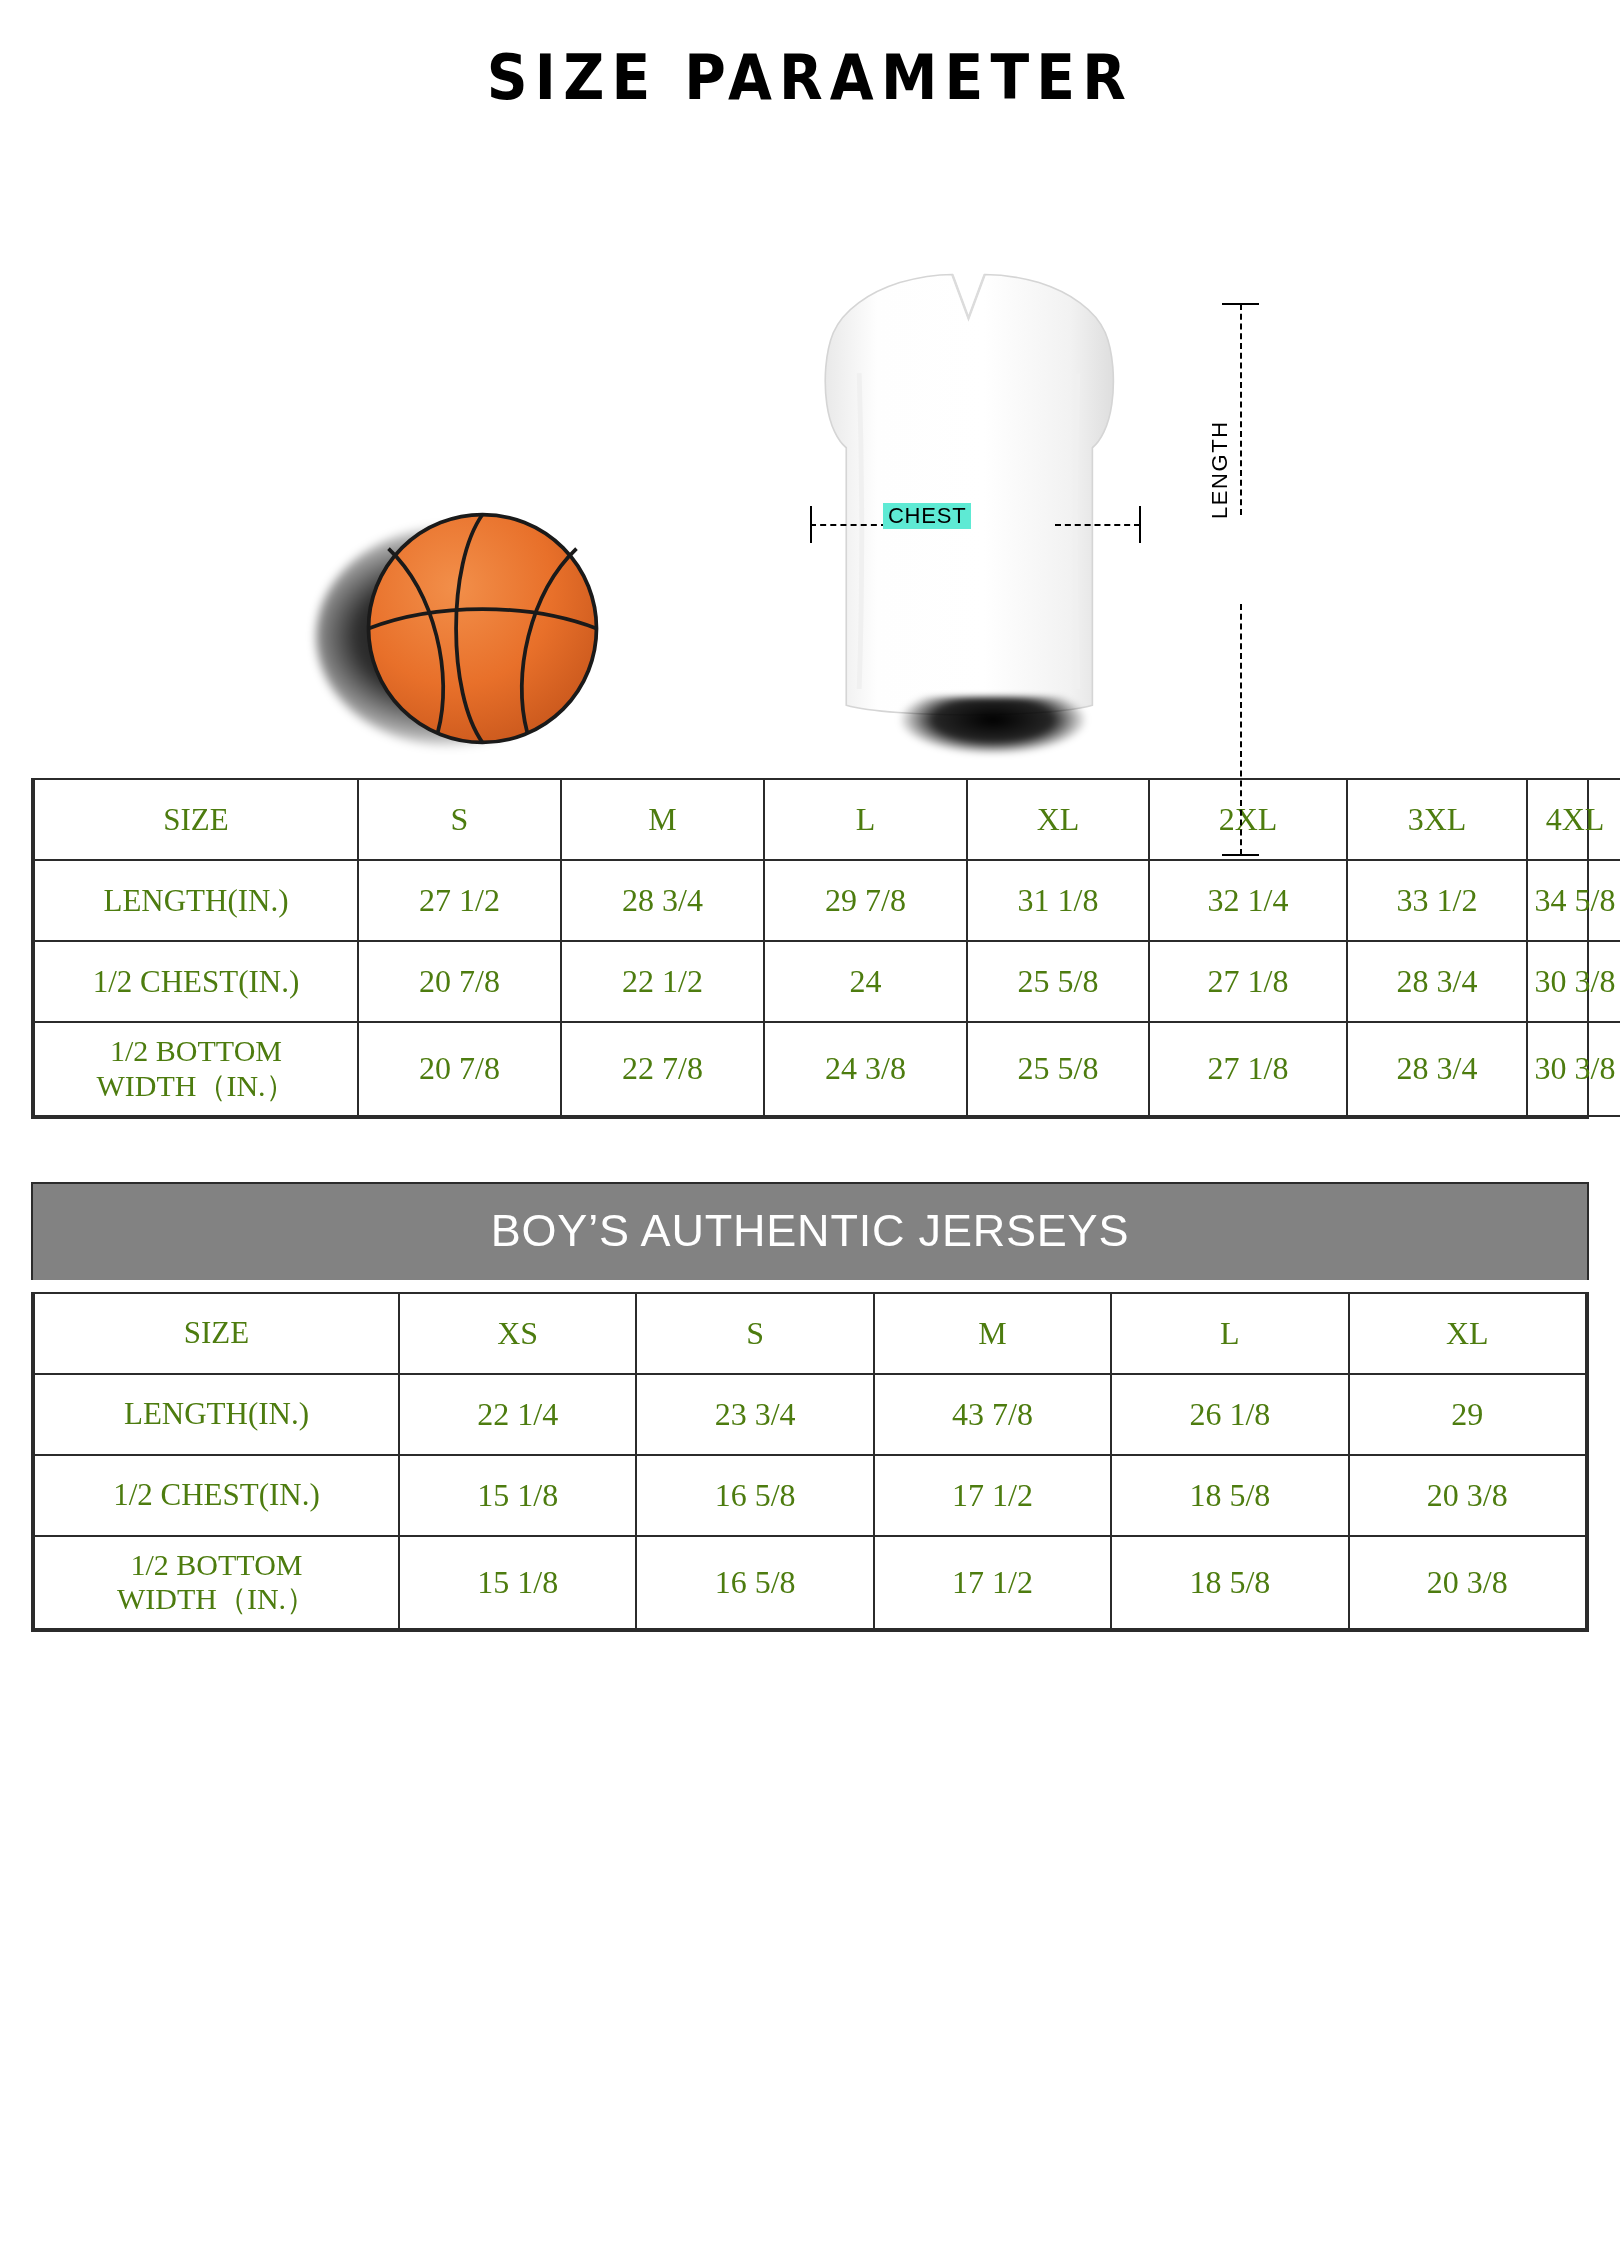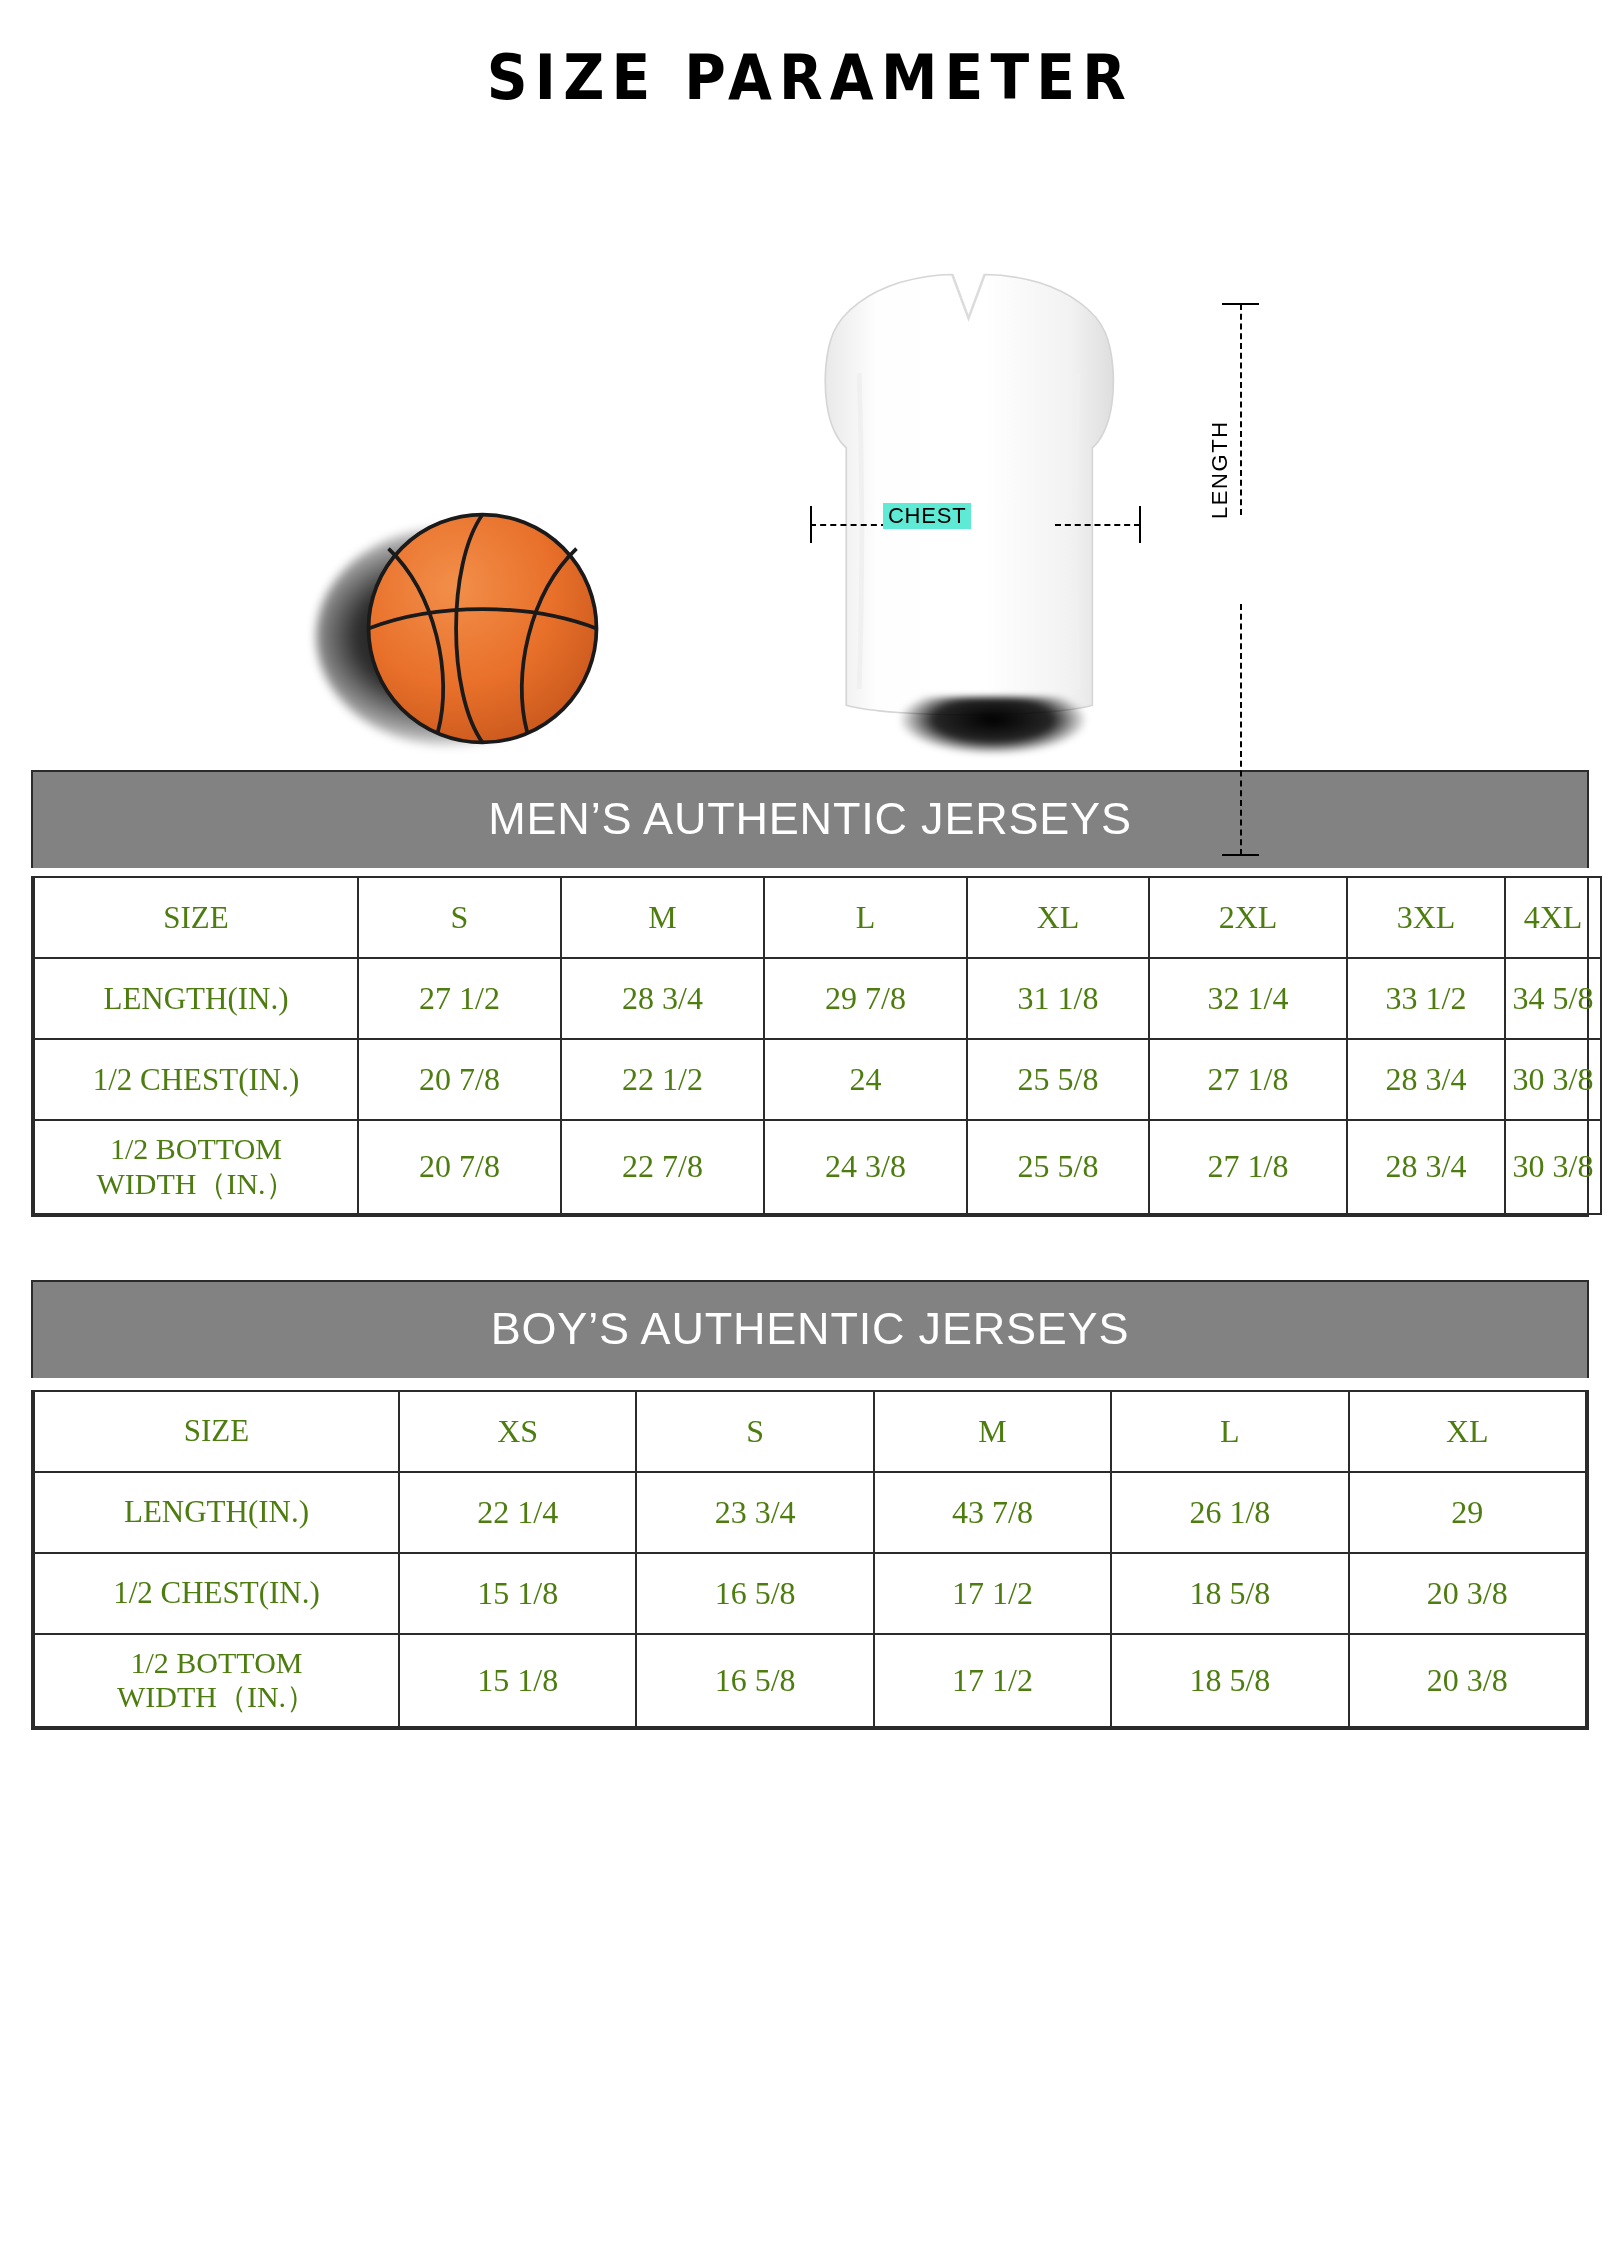--- a/index.html
+++ b/index.html
@@ -209,21 +209,21 @@
     font-size: 30px;
     line-height: 1.15;
     padding: 11.3px 3.2px;
   }
   .men td:first-child { width: 324px; }
   .men td:nth-child(2) { width: 203px; }
   .men td:nth-child(3) { width: 203px; }
   .men td:nth-child(4) { width: 203px; }
   .men td:nth-child(5) { width: 182px; }
   .men td:nth-child(6) { width: 198px; }
-  .men td:nth-child(7) { width: 158px; }
+  .men td:nth-child(7) { width: 180px; }
   .men td:nth-child(8) { width: 96px; }
 
   .boys td:first-child { width: 365px; }
   .boys td:nth-child(n+2) { width: auto; }
 </style>
 </head>
 <body>
 
 <div class="page">
 
@@ -289,21 +289,20 @@
     <div class="chest-line-right"></div>
     <div class="chest-tick-r"></div>
 
     <div class="length-tick-t"></div>
     <div class="length-line-top"></div>
     <div class="length-label">LENGTH</div>
     <div class="length-line-bot"></div>
     <div class="length-tick-b"></div>
   </div>
 
-  <div class="table-header" style="margin:0 31px;">MEN’S AUTHENTIC JERSEYS</div>
   <div class="table-block first">
     <table class="men">
       <tbody>
         <tr>
           <td class="rowlabel">SIZE</td>
           <td>S</td>
           <td>M</td>
           <td>L</td>
           <td>XL</td>
           <td>2XL</td>

